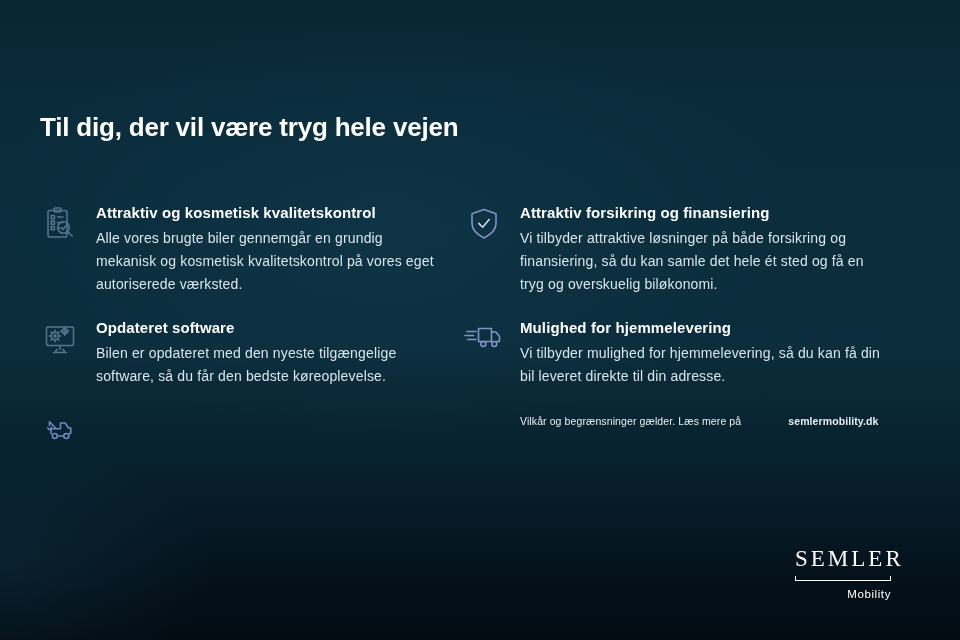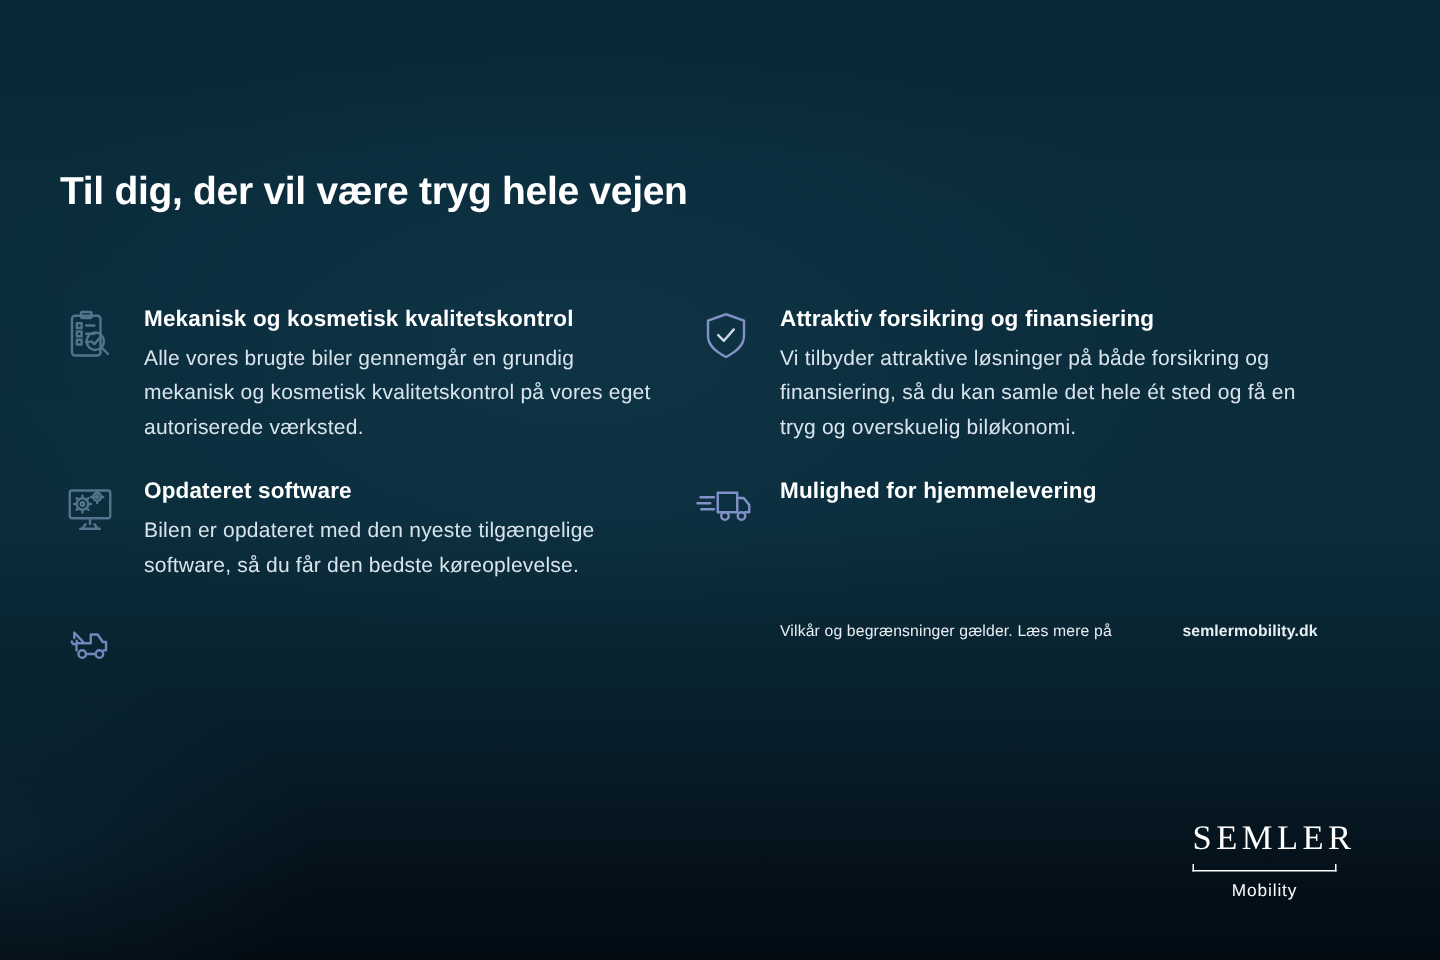--- a/index.html
+++ b/index.html
@@ -74,21 +74,21 @@
     letter-spacing: 0.1px;
   }
   .disclaimer .line { display: block; white-space: nowrap; }
   .disclaimer .bold { font-weight: bold; margin-left: 44px; }
 
   .logo {
     position: absolute;
     right: 69px;
     bottom: 40px;
     width: 96px;
-    text-align: center;
+    text-align: right;
     color: #ffffff;
   }
   .logo .brand {
     font-family: "Liberation Serif", serif;
     font-size: 23px;
     letter-spacing: 3px;
     line-height: 1;
     padding-bottom: 6px;
     white-space: nowrap;
   }
@@ -122,21 +122,21 @@
             <rect x="11.2" y="11.5" width="3.2" height="3.2"></rect>
             <rect x="11.2" y="17" width="3.2" height="3.2"></rect>
             <rect x="11.2" y="22.5" width="3.2" height="3.2"></rect>
             <path d="M17.5 13h5.5M17.5 18.5h5.5M17.5 24h2.2"></path>
             <circle cx="23.5" cy="23.5" r="5.8"></circle>
             <path d="M21 23.5l1.9 1.9 3.4-4"></path>
             <path d="M27.8 27.8l4.2 4.2"></path>
           </svg>
         </div>
         <div class="txt">
-          <h3>Mekanisk og kosmetisk kvalitetskontrol</h3>
+          <h3>Attraktiv og kosmetisk kvalitetskontrol</h3>
           <p>Alle vores brugte biler gennemgår en grundig mekanisk og kosmetisk kvalitetskontrol på vores eget autoriserede værksted.</p>
         </div>
       </div>
 
       <div class="feature">
         <div class="icon-wrap c-peri">
           <svg viewBox="0 0 40 40" fill="none" stroke="currentColor" stroke-width="1.6" stroke-linecap="round" stroke-linejoin="round">
             <path d="M20 5.5l12 4.3v10c0 6.8-5.4 10.8-12 14.2C13.4 30.6 8 26.6 8 19.8v-10z"></path>
             <path stroke="#cfd9ea" d="M14.8 19.4l3.8 3.8 6.6-7.6"></path>
           </svg>
@@ -171,20 +171,21 @@
           <svg viewBox="0 0 40 40" fill="none" stroke="currentColor" stroke-width="1.6" stroke-linecap="round" stroke-linejoin="round">
             <path d="M3 12.5h9M1 16.5h8.5M3.5 20.5h8.5"></path>
             <rect x="14.5" y="9.5" width="13" height="13"></rect>
             <path d="M27.5 13h4.3l3.7 4.6v4.9h-2.8"></path>
             <circle cx="19.3" cy="25" r="2.5"></circle>
             <circle cx="30.3" cy="25" r="2.5"></circle>
           </svg>
         </div>
         <div class="txt">
           <h3>Mulighed for hjemmelevering</h3>
+          <p>Vi tilbyder mulighed for hjemmelevering, så du kan få din bil leveret direkte til din adresse.</p>
         </div>
       </div>
 
       <div class="feature">
         <div class="icon-wrap c-peri2">
           <svg viewBox="0 0 40 40" fill="none" stroke="currentColor" stroke-width="1.6" stroke-linecap="round" stroke-linejoin="round">
             <path d="M16 17.5L9.5 10.8M9.5 10.8v3.6"></path>
             <path d="M11.2 16.2a1.7 1.7 0 1 1-3.3.5"></path>
             <path d="M11 22.5v-4.7h9.5V12h4.6l3.4 5h2.2v5.5h-1.4"></path>
             <circle cx="14.8" cy="25" r="2.5"></circle>

